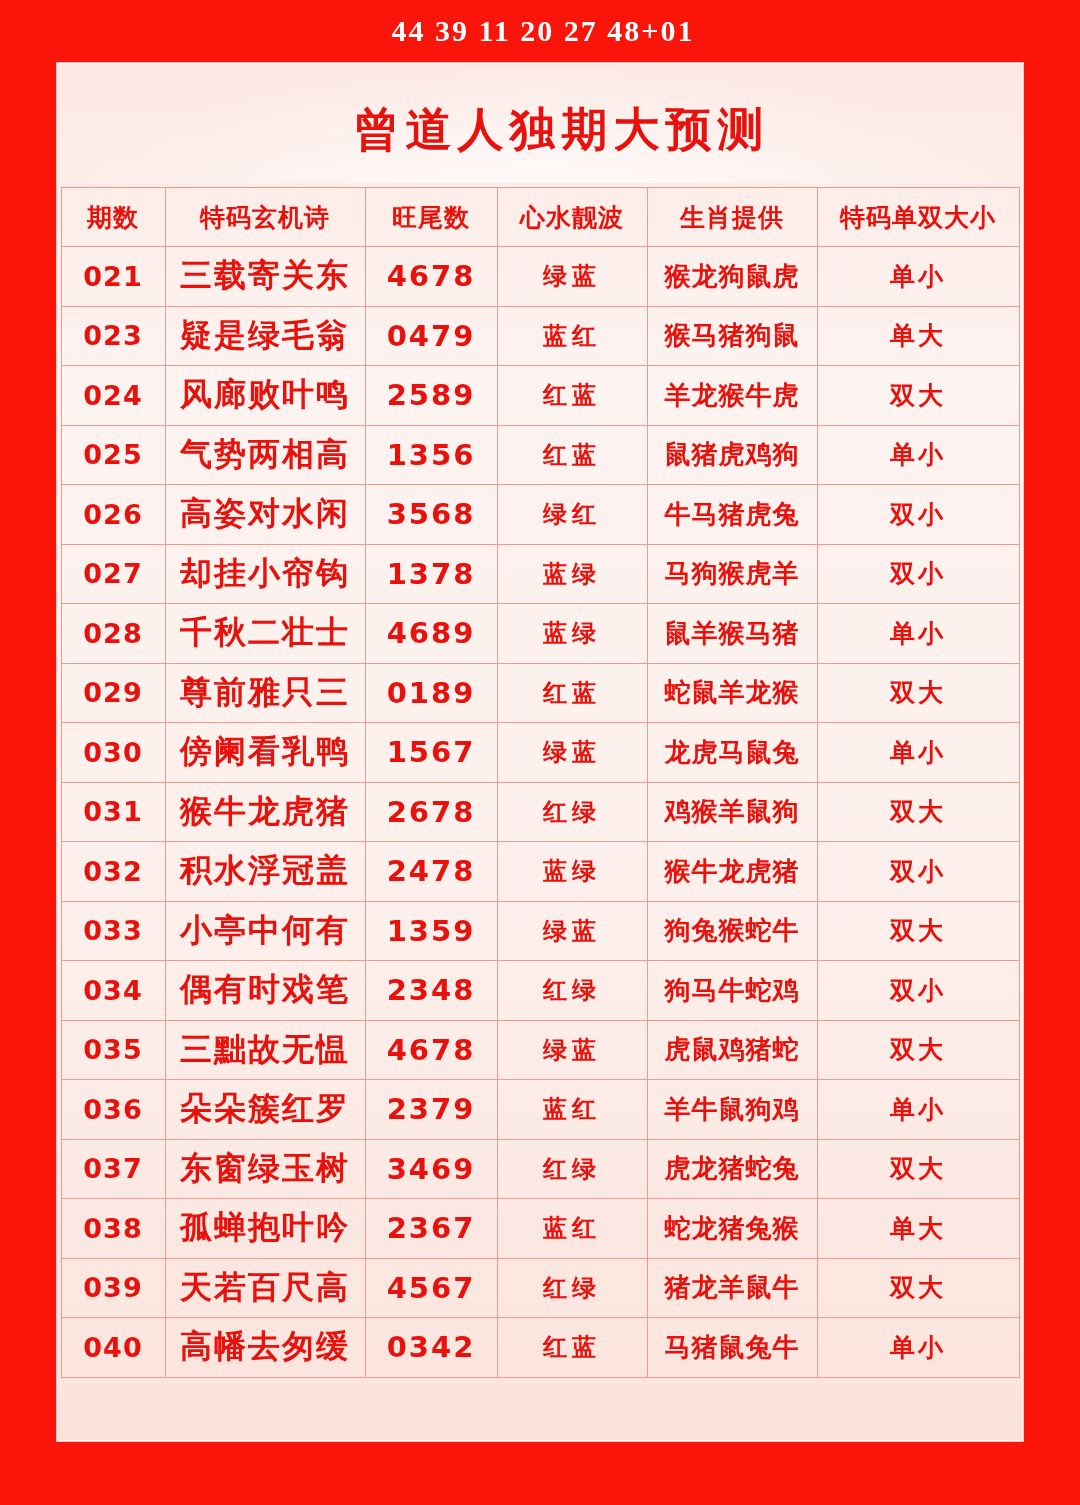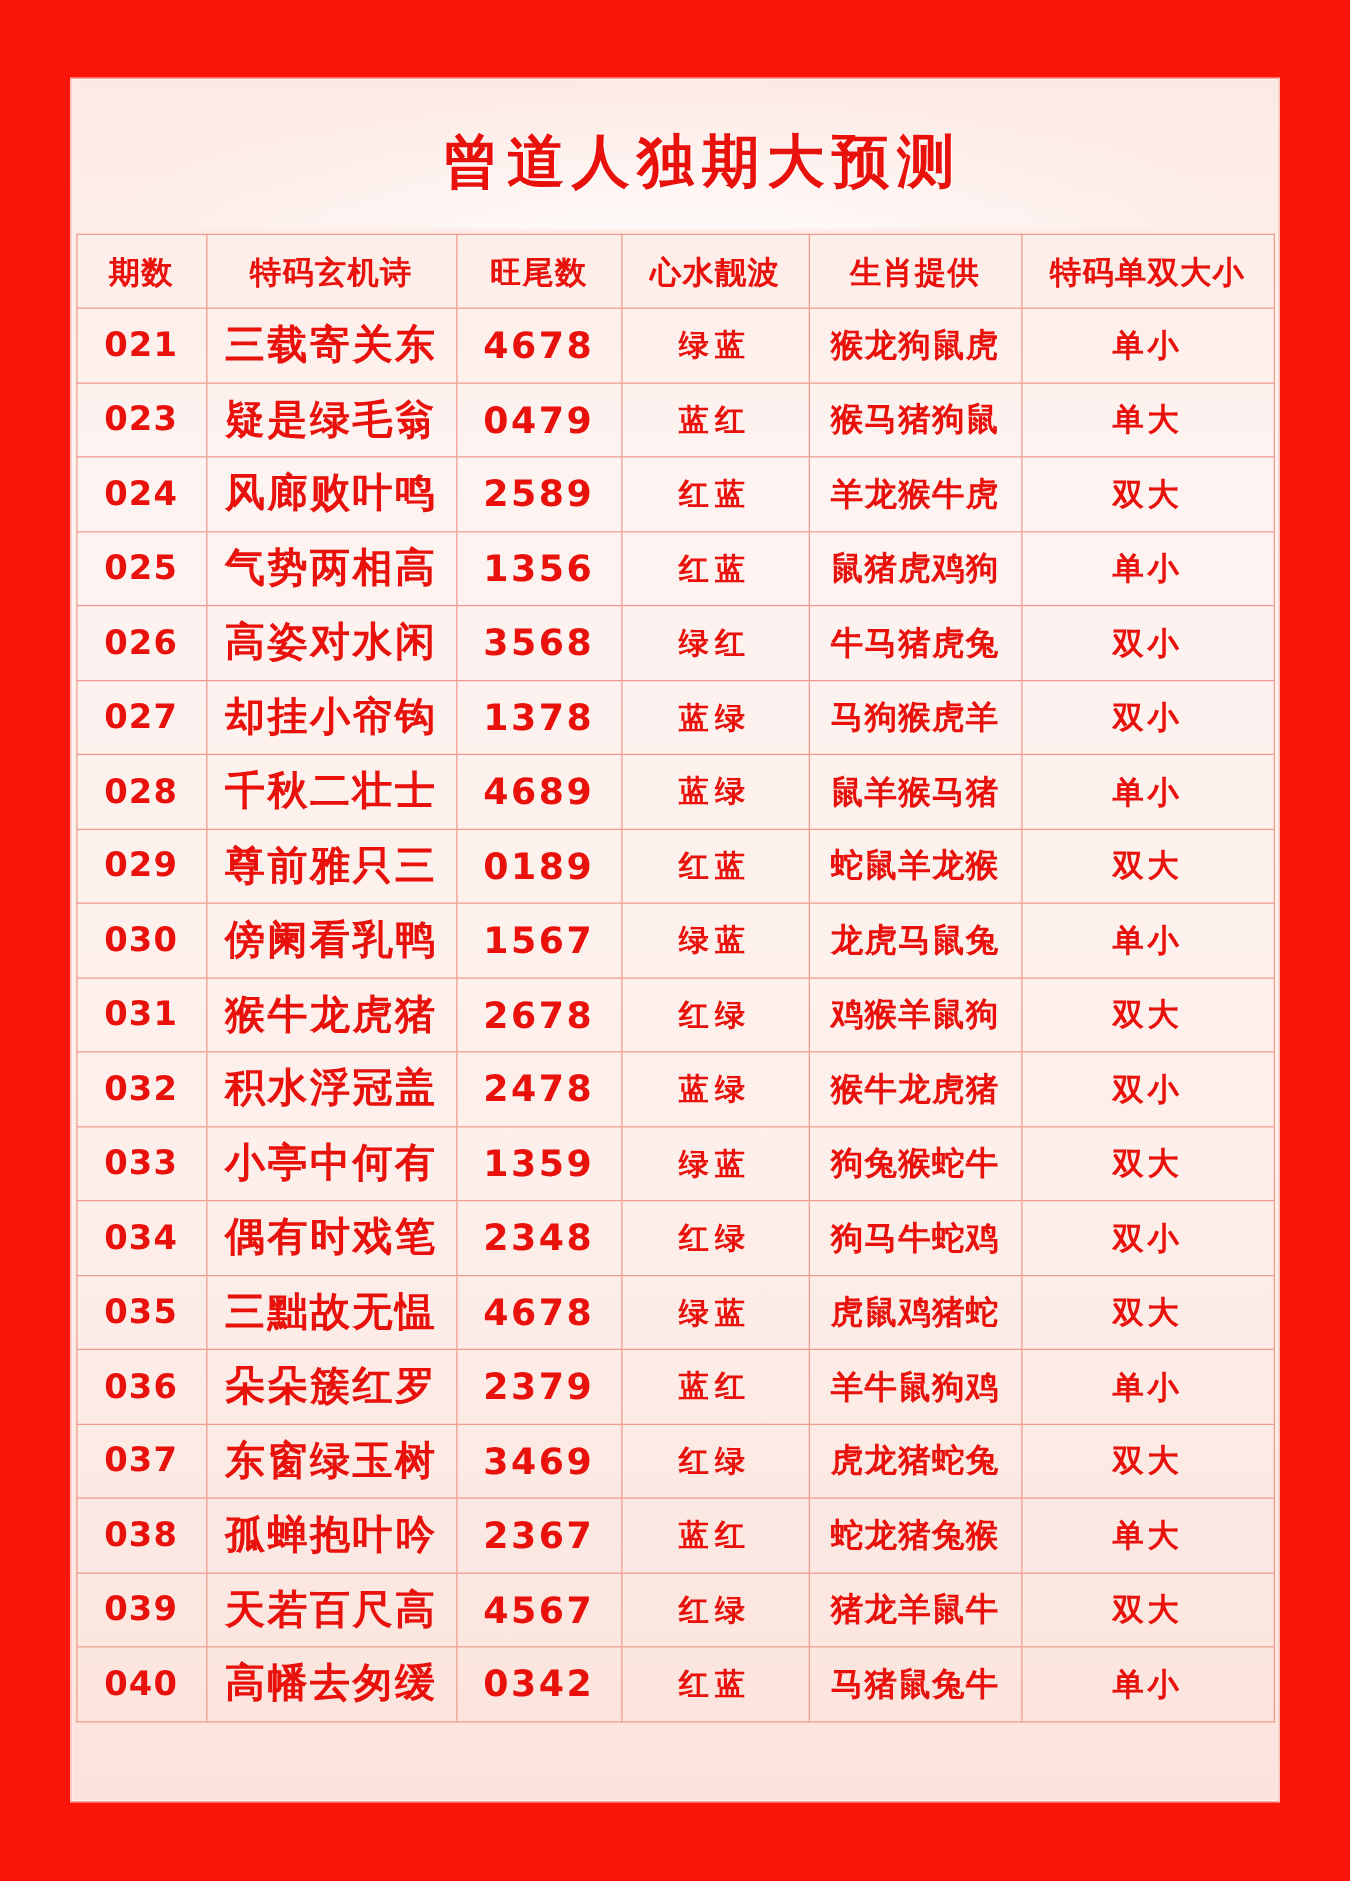--- a/index.html
+++ b/index.html
@@ -133,20 +133,21 @@
   col.c4 { width: 150px; }
   col.c5 { width: 170px; }
   col.c6 { width: 202px; }
 </style>
 </head>
 <body>
 
 <div class="page">
 
   <div class="header-banner">
+    <span class="nums">44  39  11  20  27  48+01</span>
   </div>
 
   <div class="card">
     <div class="title">曾道人独期大预测</div>
 
     <table class="predict">
       <colgroup>
         <col class="c1">
           <col class="c2">
           <col class="c3">

